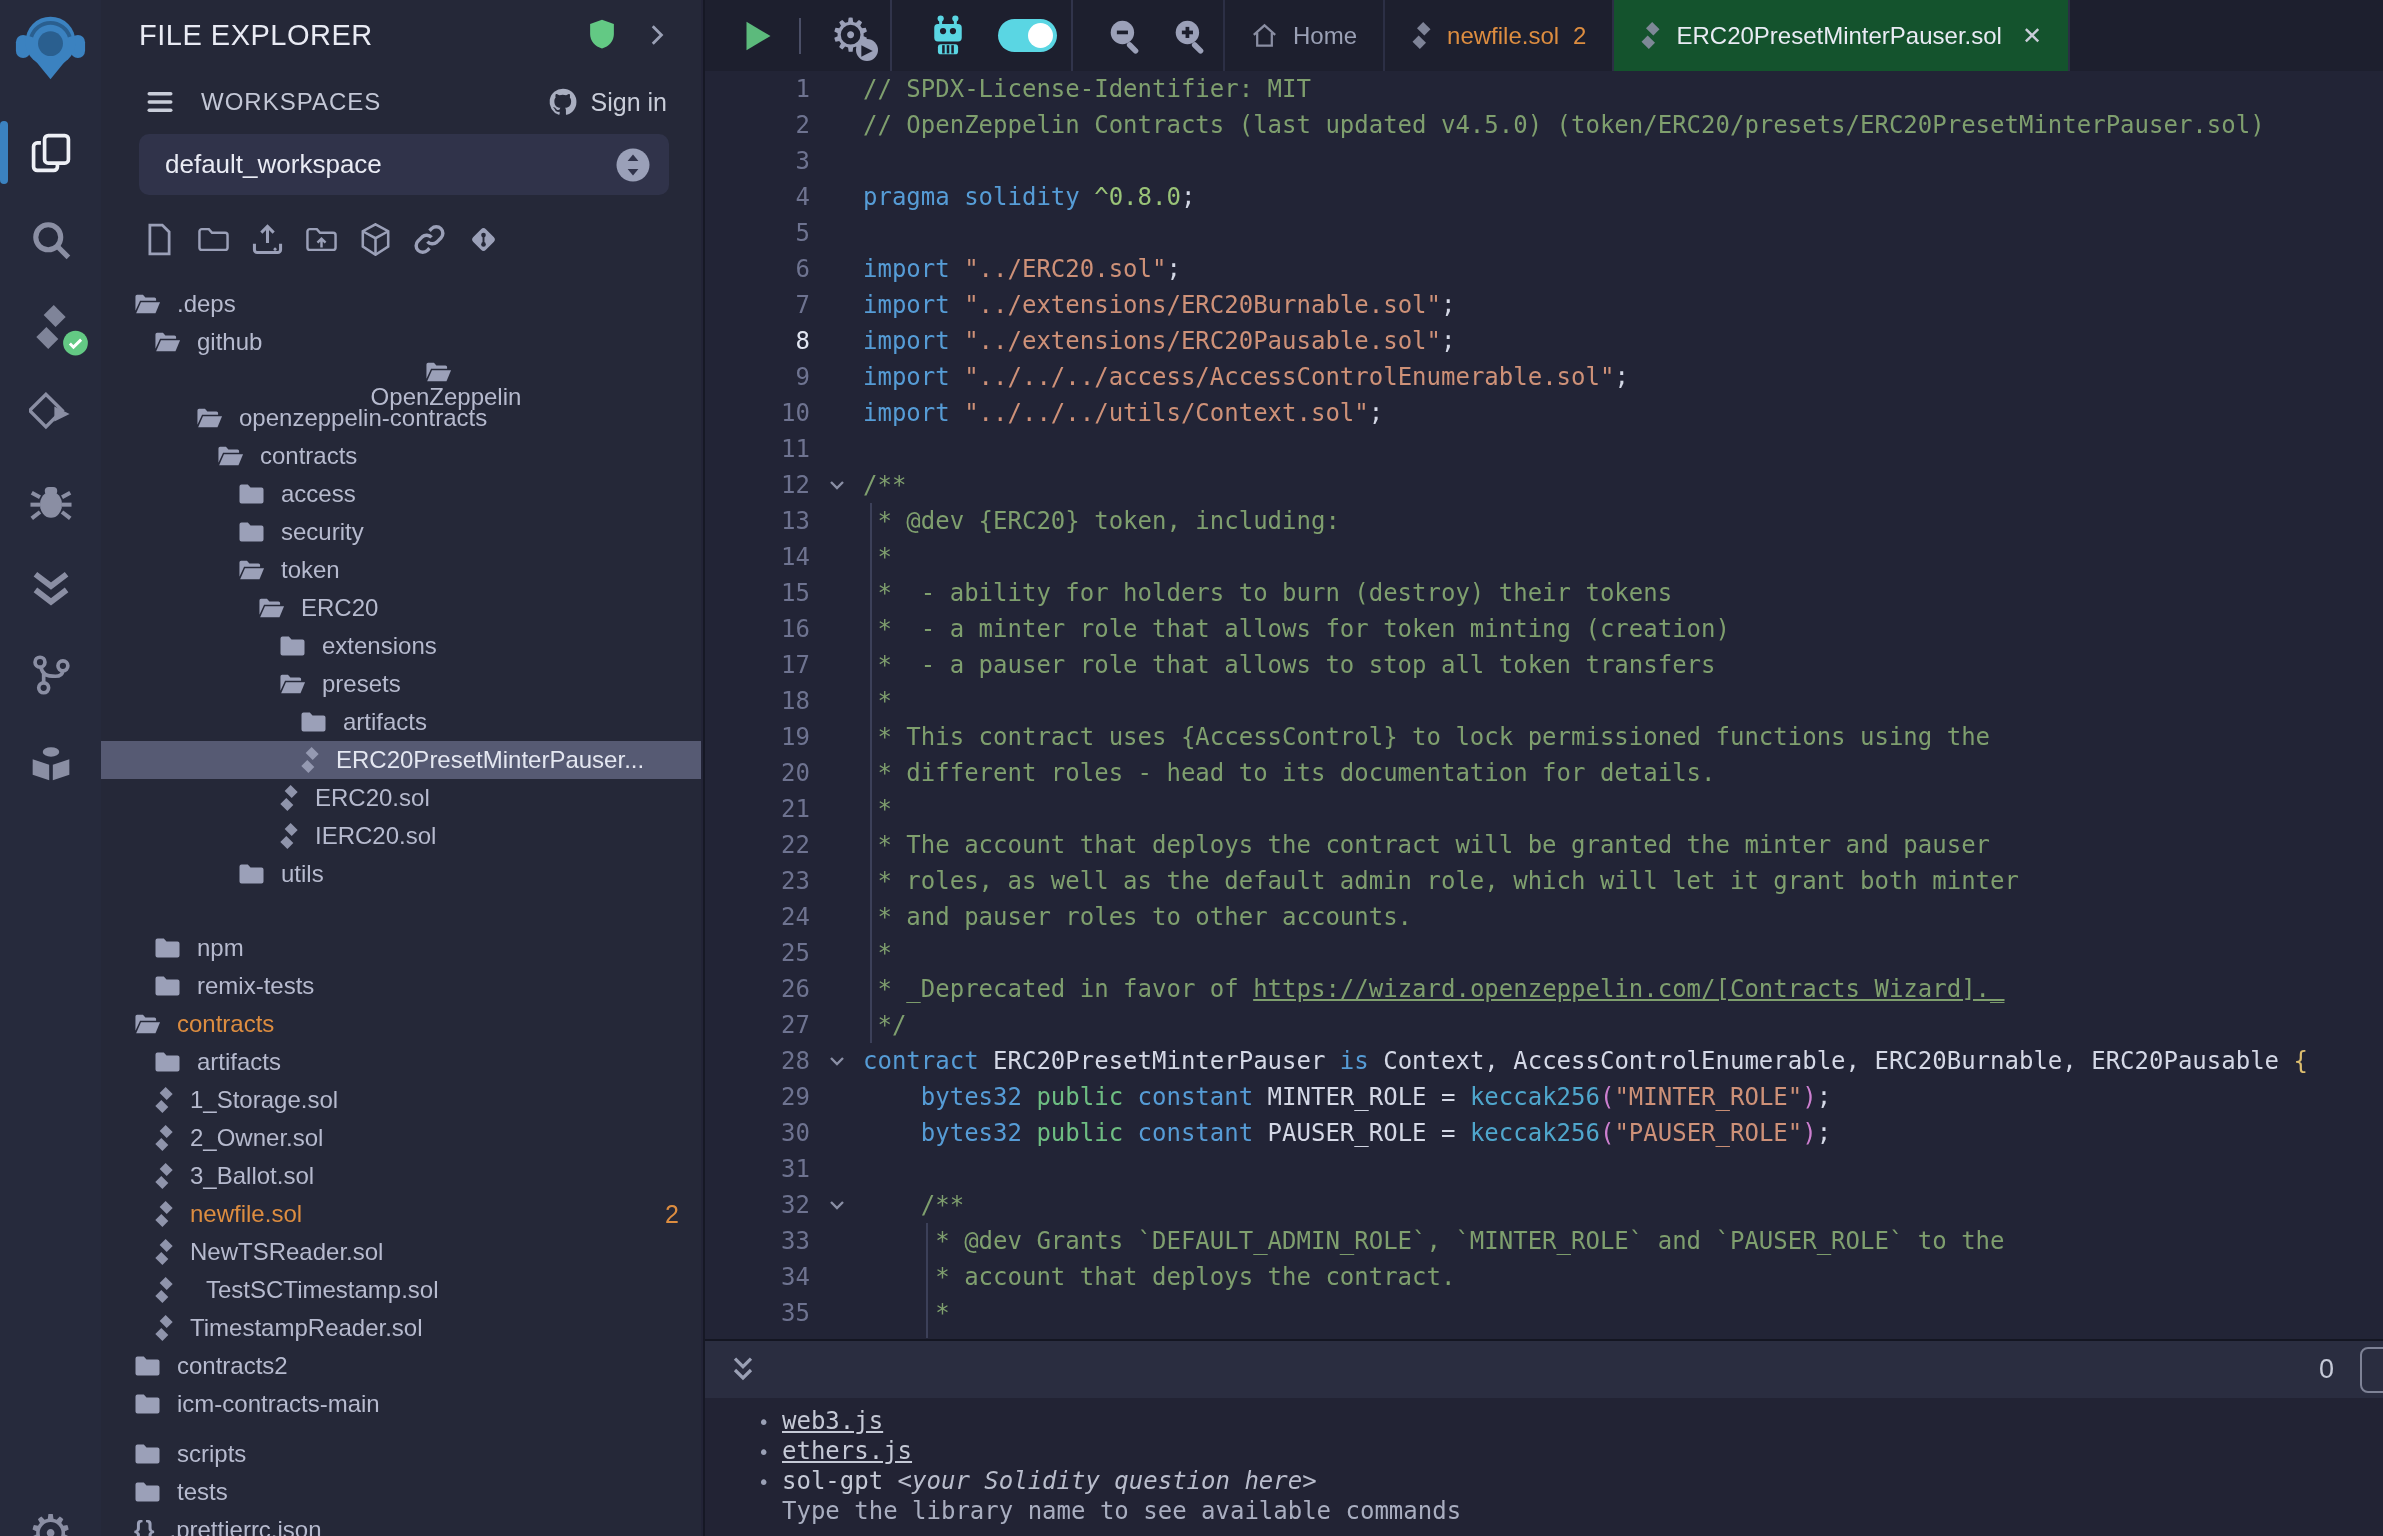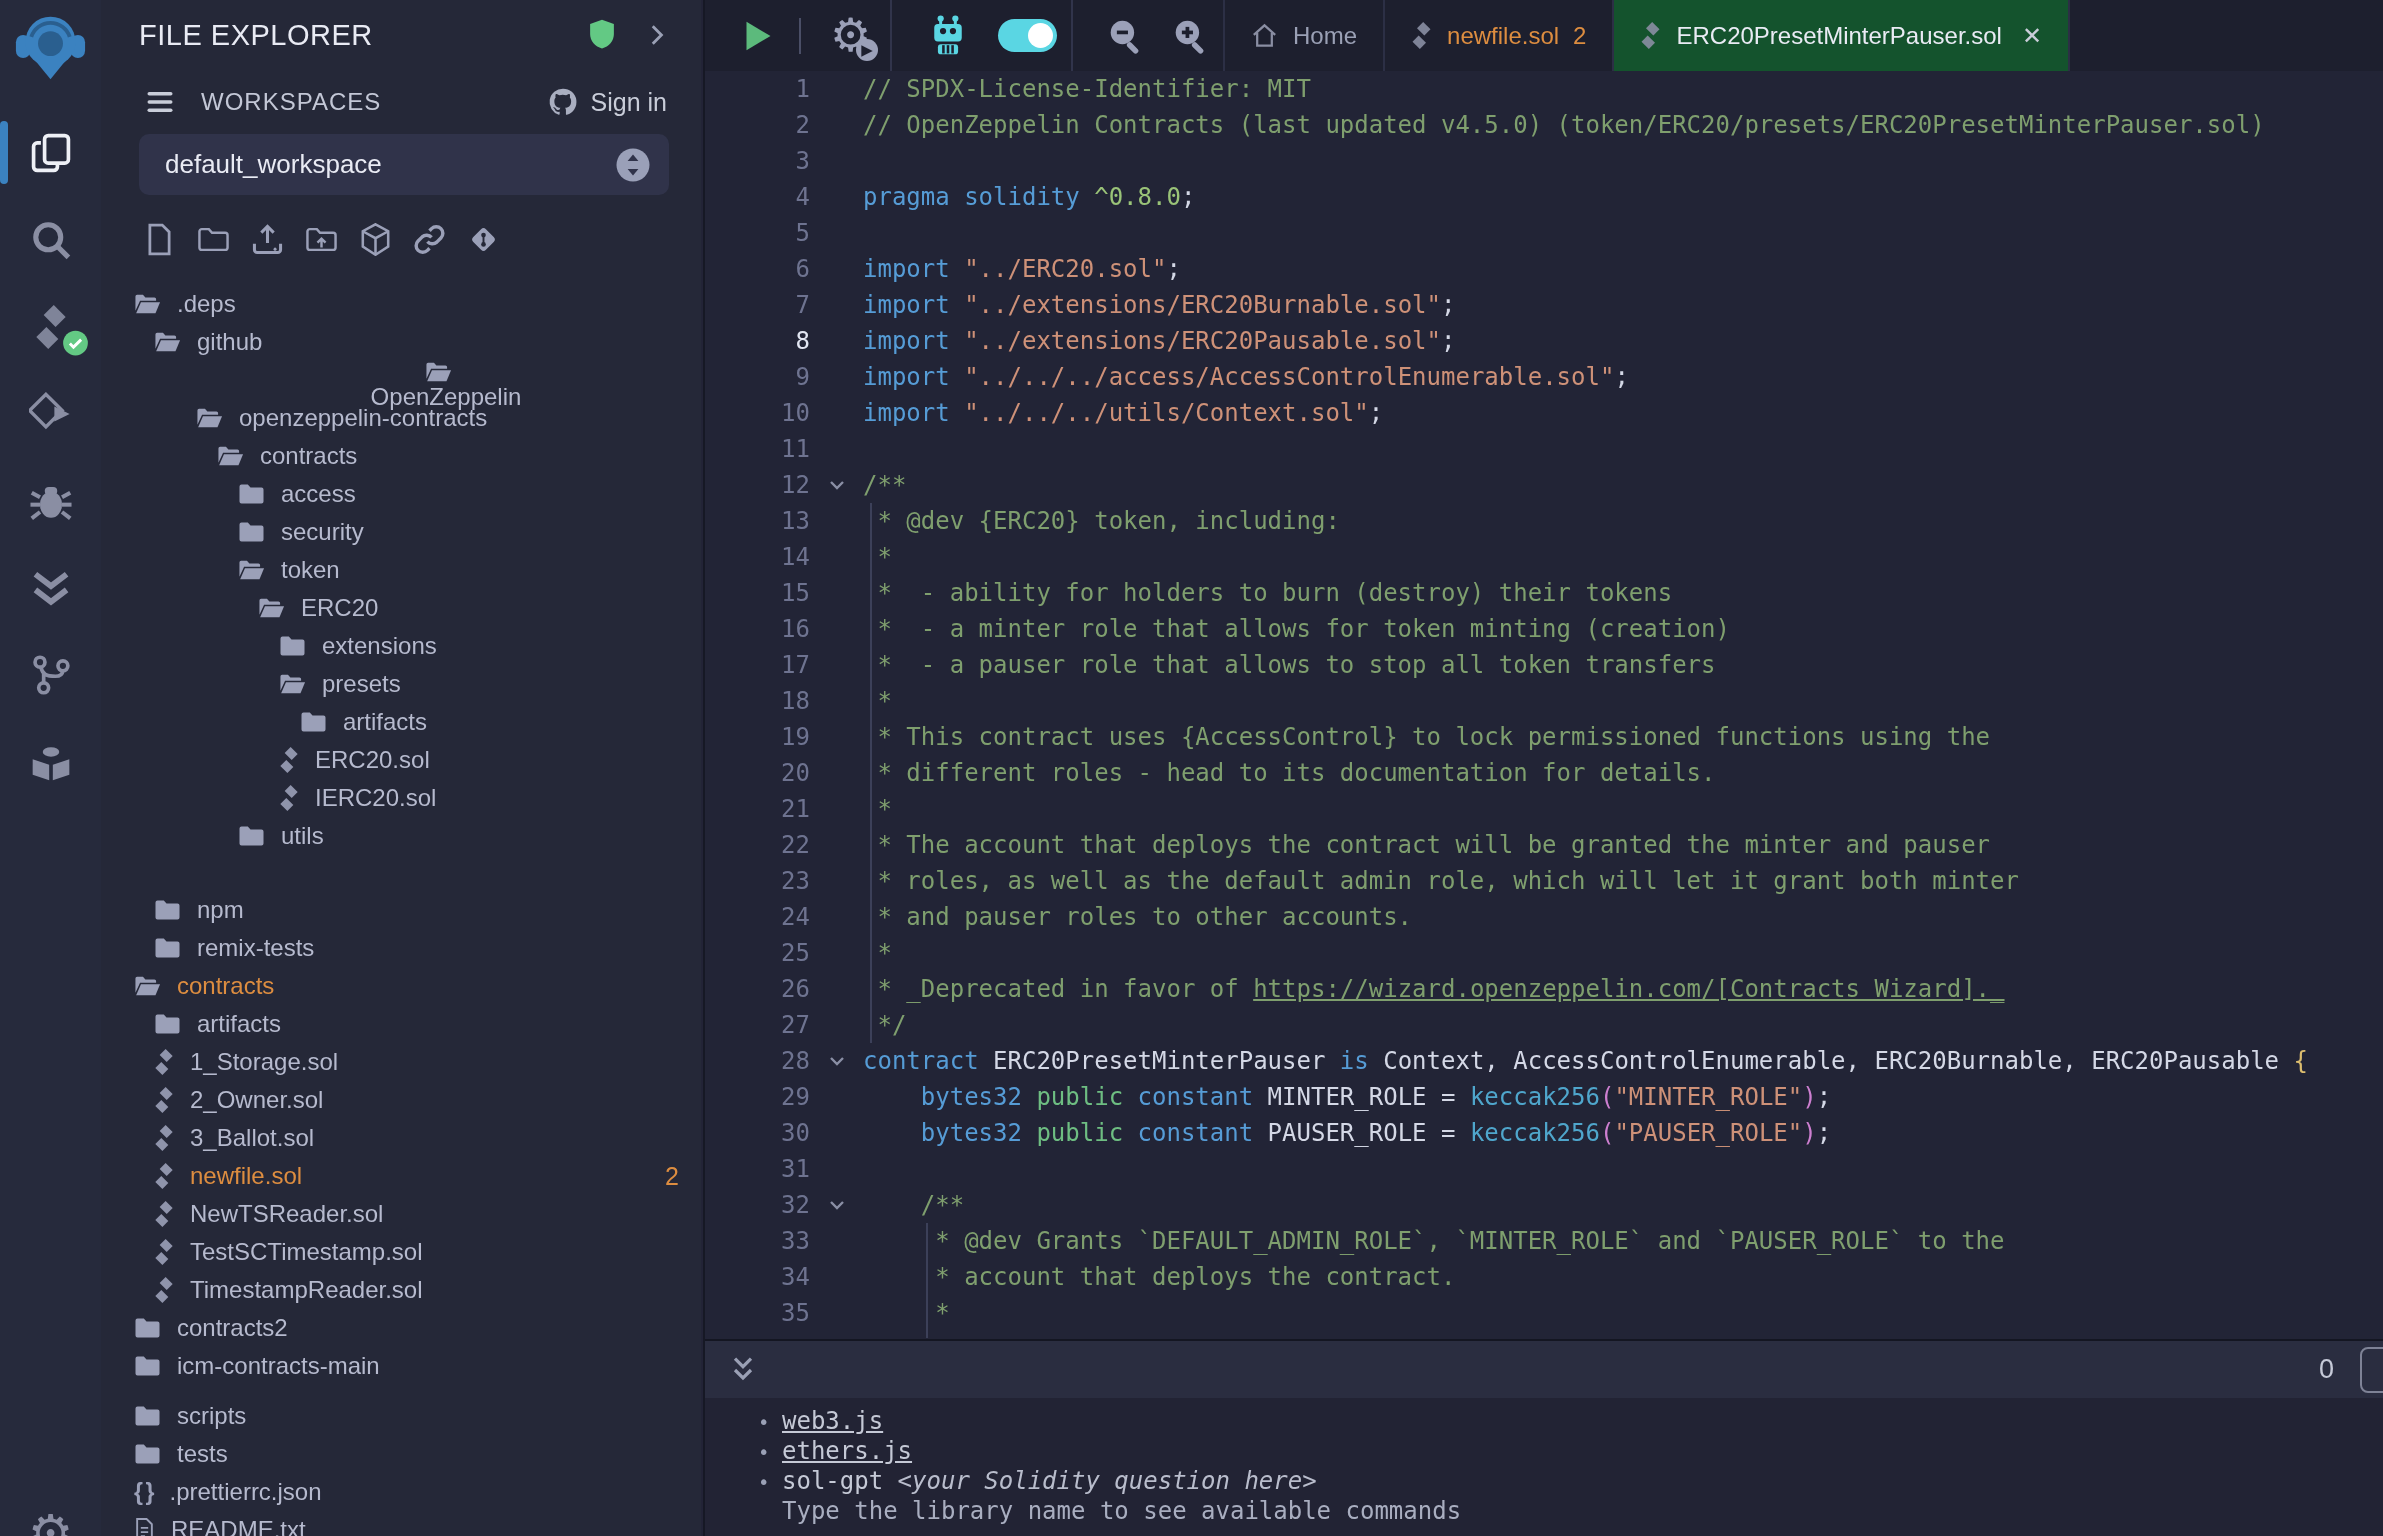--- a/index.html
+++ b/index.html
@@ -392,20 +392,29 @@
         <span class="tlabel">presets</span>
       </div>
       <div class="trow" style="padding-left: 199px;">
         <span class="ic f-folder">
           <svg viewBox="0 0 27 21" fill="currentColor">
             <path d="M1.5 3A2 2 0 0 1 3.5 1h6.3l2.7 2.9h11a2 2 0 0 1 2 2V18a2 2 0 0 1-2 2h-20a2 2 0 0 1-2-2z"></path>
           </svg>
         </span>
         <span class="tlabel">artifacts</span>
       </div>
+      <div class="trow sel" style="padding-left: 199px;">
+        <span class="ic f-sol">
+          <svg viewBox="0 0 18 24" fill="currentColor">
+            <path d="M10.5 0L17 6.5 11.5 12 5 5.5z" opacity=".9"></path>
+            <path d="M6.5 12L13 18.5 7.5 24 1 17.5z" opacity=".9"></path>
+          </svg>
+        </span>
+        <span class="tlabel">ERC20PresetMinterPauser...</span>
+      </div>
       <div class="trow" style="padding-left: 178px;">
         <span class="ic f-sol">
           <svg viewBox="0 0 18 24" fill="currentColor">
             <path d="M10.5 0L17 6.5 11.5 12 5 5.5z" opacity=".9"></path>
             <path d="M6.5 12L13 18.5 7.5 24 1 17.5z" opacity=".9"></path>
           </svg>
         </span>
         <span class="tlabel">ERC20.sol</span>
       </div>
       <div class="trow" style="padding-left: 178px;">
@@ -497,21 +506,21 @@
       </div>
       <div class="trow" style="padding-left: 53px;">
         <span class="ic f-sol">
           <svg viewBox="0 0 18 24" fill="currentColor">
             <path d="M10.5 0L17 6.5 11.5 12 5 5.5z" opacity=".9"></path>
             <path d="M6.5 12L13 18.5 7.5 24 1 17.5z" opacity=".9"></path>
           </svg>
         </span>
         <span class="tlabel">NewTSReader.sol</span>
       </div>
-      <div class="trow" style="padding-left: 53px;">
+      <div class="trow" style="padding-left: 53px; gap: 16px;">
         <span class="ic f-sol">
           <svg viewBox="0 0 18 24" fill="currentColor">
             <path d="M10.5 0L17 6.5 11.5 12 5 5.5z" opacity=".9"></path>
             <path d="M6.5 12L13 18.5 7.5 24 1 17.5z" opacity=".9"></path>
           </svg>
         </span>
         <span class="tlabel">TestSCTimestamp.sol</span>
       </div>
       <div class="trow" style="padding-left: 53px;">
         <span class="ic f-sol">

